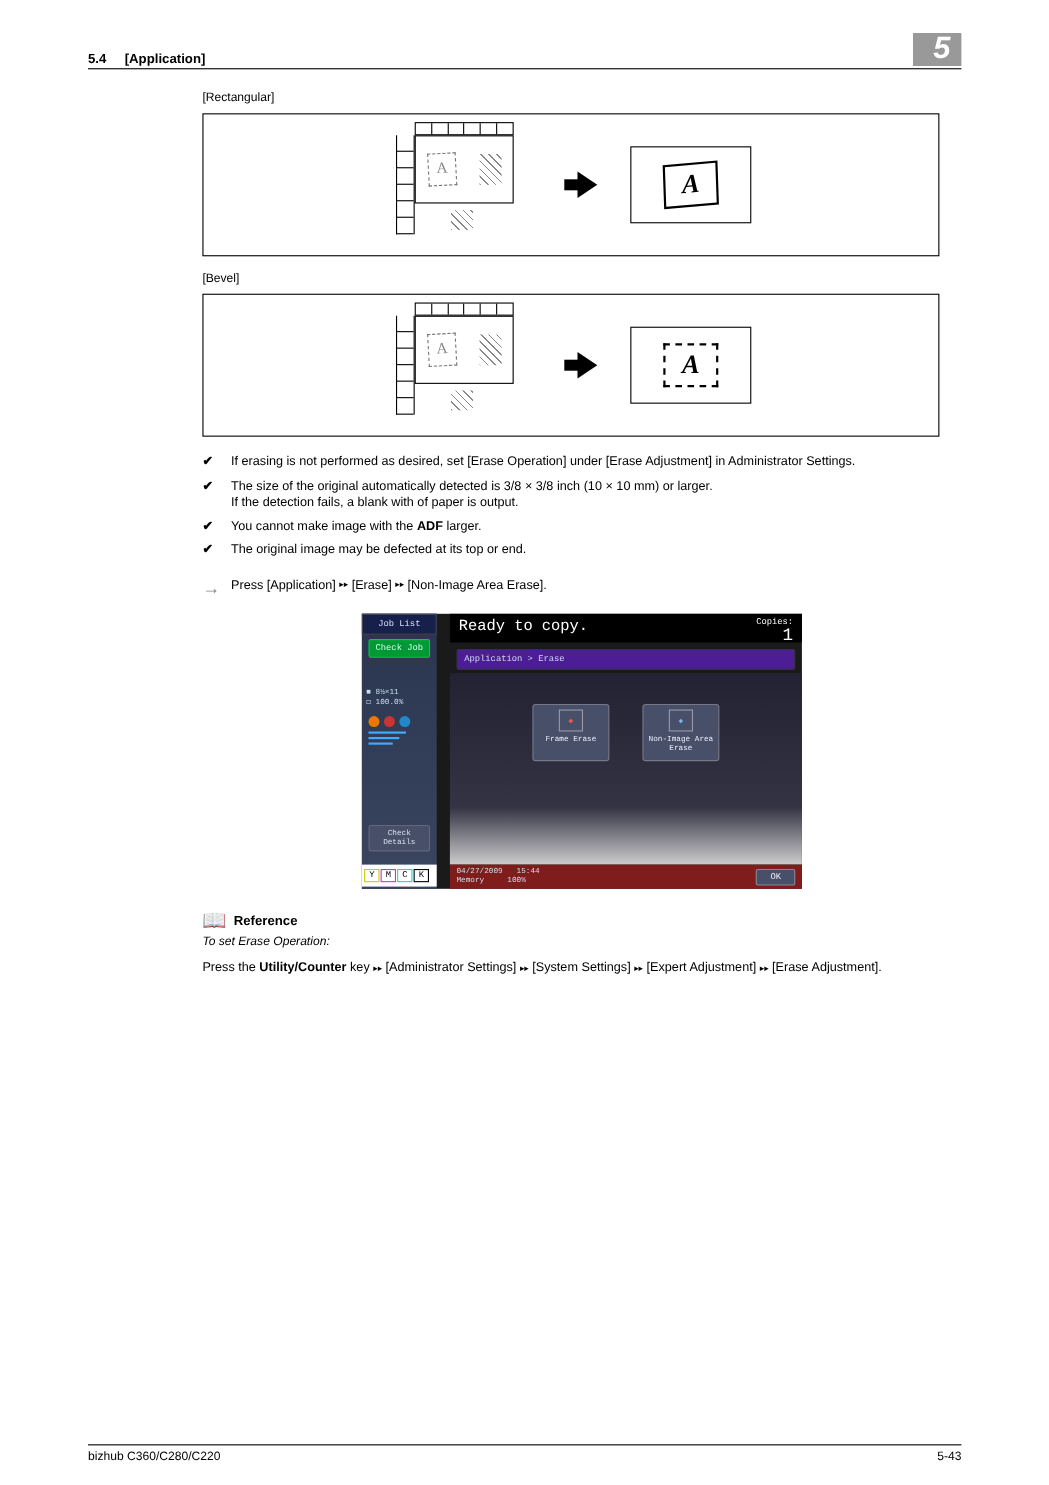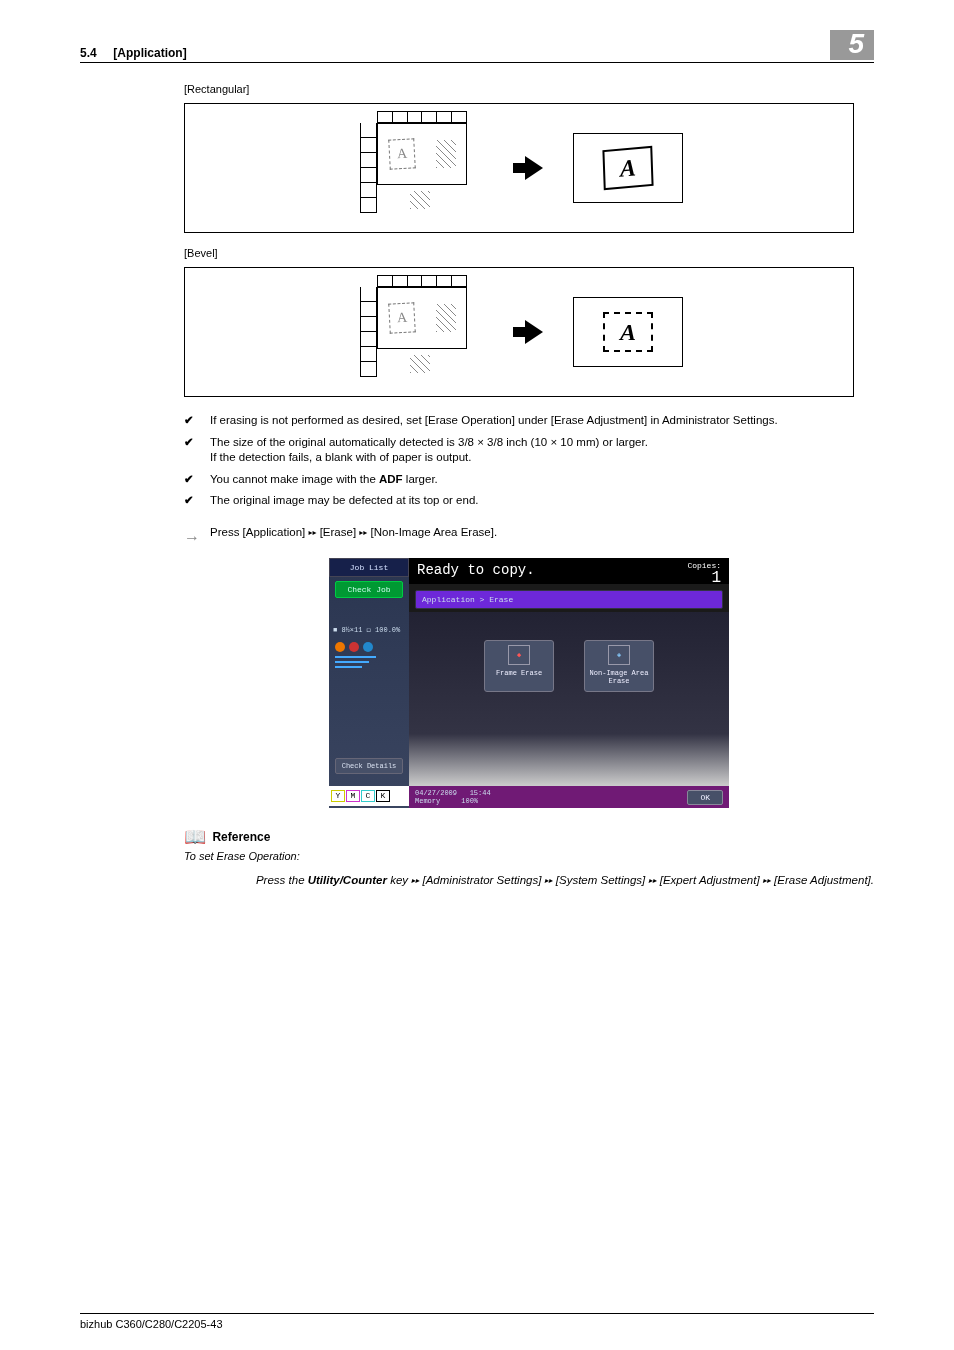--- a/index.html
+++ b/index.html
@@ -108,21 +108,21 @@
   
   .screen-wrap { display:flex; justify-content:center; margin-top:12px; }
   .screen {
     width: 400px; height: 250px;
     background:#1a1a1a;
     position:relative;
     font-family: "Courier New", monospace;
     color:#fff;
   }
   .sc-sidebar {
-    position:absolute; left:0; top:0; width:80px; height:100%;
+    position:absolute; left:0; top:0; width:68px; height:100%;
     background: linear-gradient(#2a3550,#3a4560);
   }
   .sc-joblist {
     background:#16204a; color:#d4e0ff; font-size:8px; text-align:center;
     padding:4px 0; border:1px solid #445;
   }
   .sc-checkjob {
     margin:4px 6px; background:#093; color:#cfe; font-size:8px; text-align:center;
     padding:3px 0; border:1px solid #0c4; border-radius:2px;
   }
@@ -145,59 +145,59 @@
   .ymc-box { width:14px; height:12px; border:1px solid #333; font-size:8px; text-align:center; line-height:10px; color:#000; }
   .sc-main { position:absolute; left:80px; top:0; right:0; height:100%; }
   .sc-ready {
     background:#000; color:#fff; font-size:14px; padding:4px 8px;
     display:flex; justify-content:space-between; align-items:flex-start;
     font-family:"Courier New",monospace; height:26px;
   }
   .sc-copies { font-size:8px; text-align:right; line-height:1; }
   .sc-copies .num { font-size:16px; }
   .sc-bc {
-    margin:6px; background:#6d28d9; color:#cde; font-size:8px; padding:4px 6px;
+    margin:6px; background:#4c1d95; color:#cde; font-size:8px; padding:4px 6px;
     border:1px solid #334; border-radius:2px;
   }
   .sc-body {
     position:absolute; top:54px; left:0; right:0; bottom:22px;
     background: linear-gradient(#223,#334 70%,#ccc 100%);
     padding: 28px 12px;
     display:flex; gap:30px; align-items:flex-start; justify-content:center;
   }
   .sc-btn {
     width:70px; height:52px; border:1px solid #778; border-radius:3px;
     background:#475068; display:flex; flex-direction:column; align-items:center;
     padding:4px; font-size:7px; color:#eef; text-align:center;
   }
   .sc-btn .ico {
     width:22px;height:20px;border:1px solid #99a;margin-bottom:4px;
     display:flex;align-items:center;justify-content:center;
   }
   .sc-footer {
     position:absolute; bottom:0; left:0; right:0; height:22px;
-    background:#701a75; display:flex; align-items:center; justify-content:space-between;
+    background:#7f1d1d; display:flex; align-items:center; justify-content:space-between;
     padding:0 6px; font-size:7px; color:#cde;
   }
   .sc-ok {
     background:#475068; border:1px solid #889; padding:2px 12px; border-radius:2px;
     font-size:8px; color:#eef;
   }
 
   .ref-block { margin-top: 18px; }
   .ref-head { display:flex; align-items:center; gap:6px; font-weight:bold; font-size:12px; }
   .ref-icon { font-size:18px; }
   .ref-sub { font-style:italic; font-size:11px; margin-top:2px; }
-  .ref-body { font-style:italic; font-size:11.5px; margin-top:10px; line-height:1.4;text-align:right; }
+  .ref-body { font-size:11.5px; margin-top:10px; line-height:1.4; }
   .ref-body b { font-weight:bold; }
 
   .footer {
     position:absolute; bottom:20px; left:80px; right:80px;
     border-top:1px solid #000; padding-top:4px;
-    display:flex; font-size:11px;
+    display:flex; justify-content:space-between; font-size:11px;
   }
 </style>
 </head>
 <body>
 
 <div class="header-row">
   <div class="header-left">
     <span>5.4</span>
     &nbsp;&nbsp;&nbsp;
     <span>[Application]</span>

